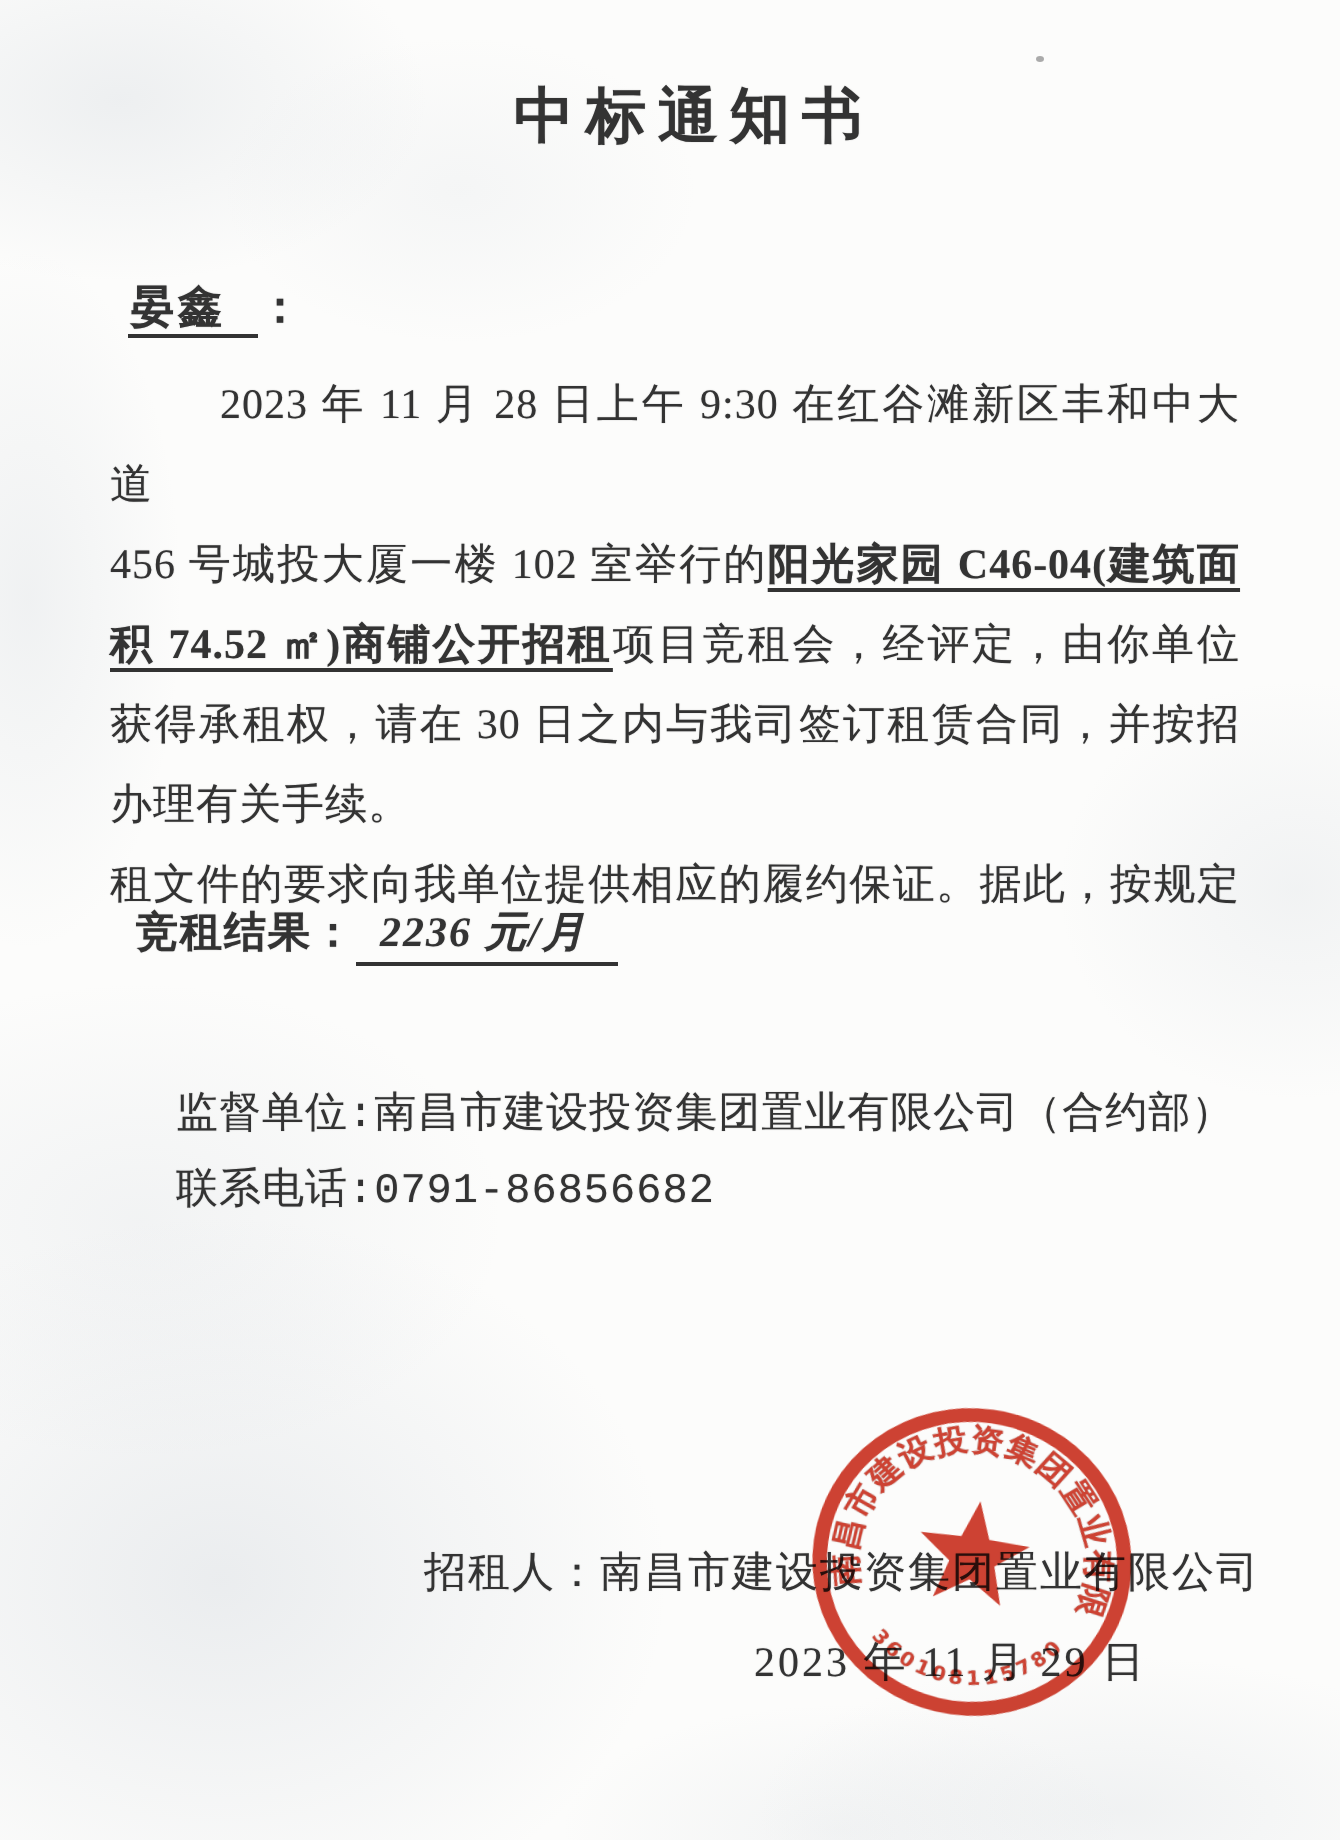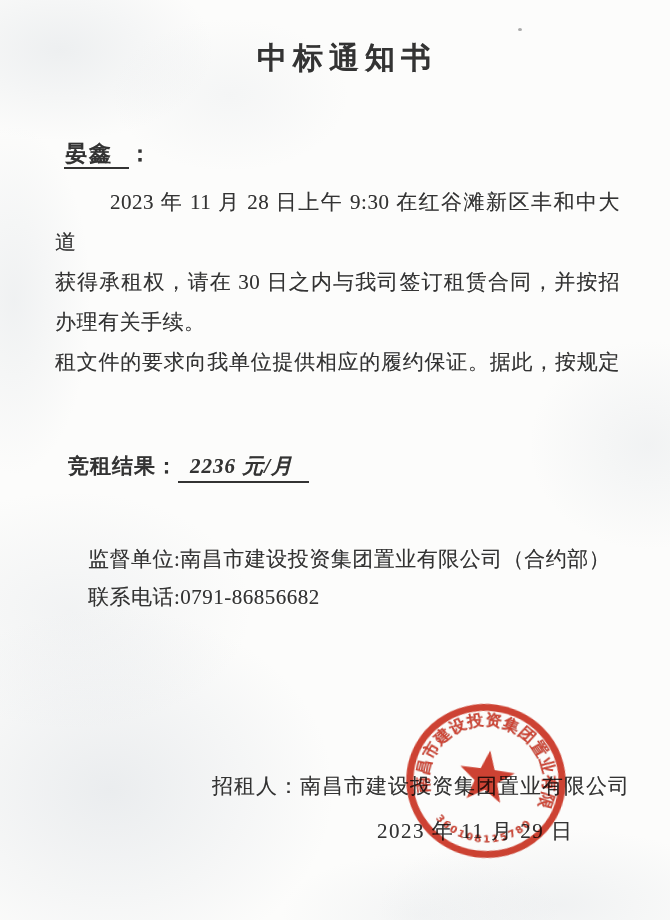--- a/index.html
+++ b/index.html
@@ -58,21 +58,21 @@
   }
   .result-line{position:absolute;top:452px;left:68px;font-size:21px;letter-spacing:0.5px;}
   .result-label{font-weight:bold;letter-spacing:1px;}
   .result-value{
     font-weight:bold;
     border-bottom:2px solid #333;
     padding:0 16px 3px 12px;
     letter-spacing:1px;
     font-style:italic;
   }
-  .indent-line{padding-left:33px;}
+  .indent-line{padding-left:33px;font-family:Liberation Mono, monospace;}
   .lessor-line{position:absolute;top:772px;left:212px;font-size:21px;letter-spacing:1px;}
   .date-line{position:absolute;top:817px;left:377px;font-size:21px;letter-spacing:1.5px;}
   .seal{
     position:absolute;left:404px;top:702px;width:164px;height:158px;
     transform:rotate(8deg);
     mix-blend-mode:multiply;
     opacity:0.93;
     filter:blur(0.2px);
   }
 </style>
@@ -82,20 +82,22 @@
 <div class="page">
 
   <div class="speck"></div>
 
   <div class="title">中标通知书</div>
 
   <div class="addressee"><span class="name">晏鑫</span><span>：</span></div>
 
   <div class="para p1">
       <div class="line justify indent"><span class="seg-normal">2023 年 11 月 28 日上午 9:30 在红谷滩新区丰和中大道</span></div>
+      <div class="line justify"><span class="seg-normal">456 号城投大厦一楼 102 室举行的</span><span class="seg-bold-underline">阳光家园 C46-04(建筑面</span></div>
+      <div class="line justify"><span class="seg-bold-underline">积 74.52 ㎡)商铺公开招租</span><span class="seg-normal">项目竞租会，经评定，由你单位</span></div>
       <div class="line justify"><span class="seg-normal">获得承租权，请在 30 日之内与我司签订租赁合同，并按招</span></div>
       <div class="line"><span class="seg-normal">办理有关手续。</span></div>
       <div class="line justify"><span class="seg-normal">租文件的要求向我单位提供相应的履约保证。据此，按规定</span></div>
     </div>
 
   <div class="result-line"><span class="result-label">竞租结果：</span><span class="result-value">2236 元/月</span></div>
 
   <div class="para p2wrap">
     <div class="indent-line">监督单位:南昌市建设投资集团置业有限公司（合约部）</div>
     <div class="indent-line">联系电话:0791-86856682</div>

